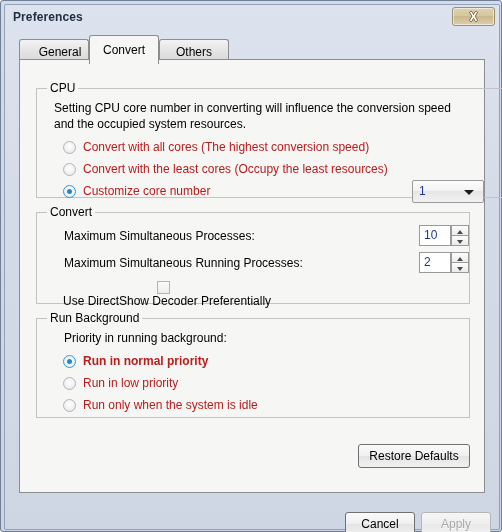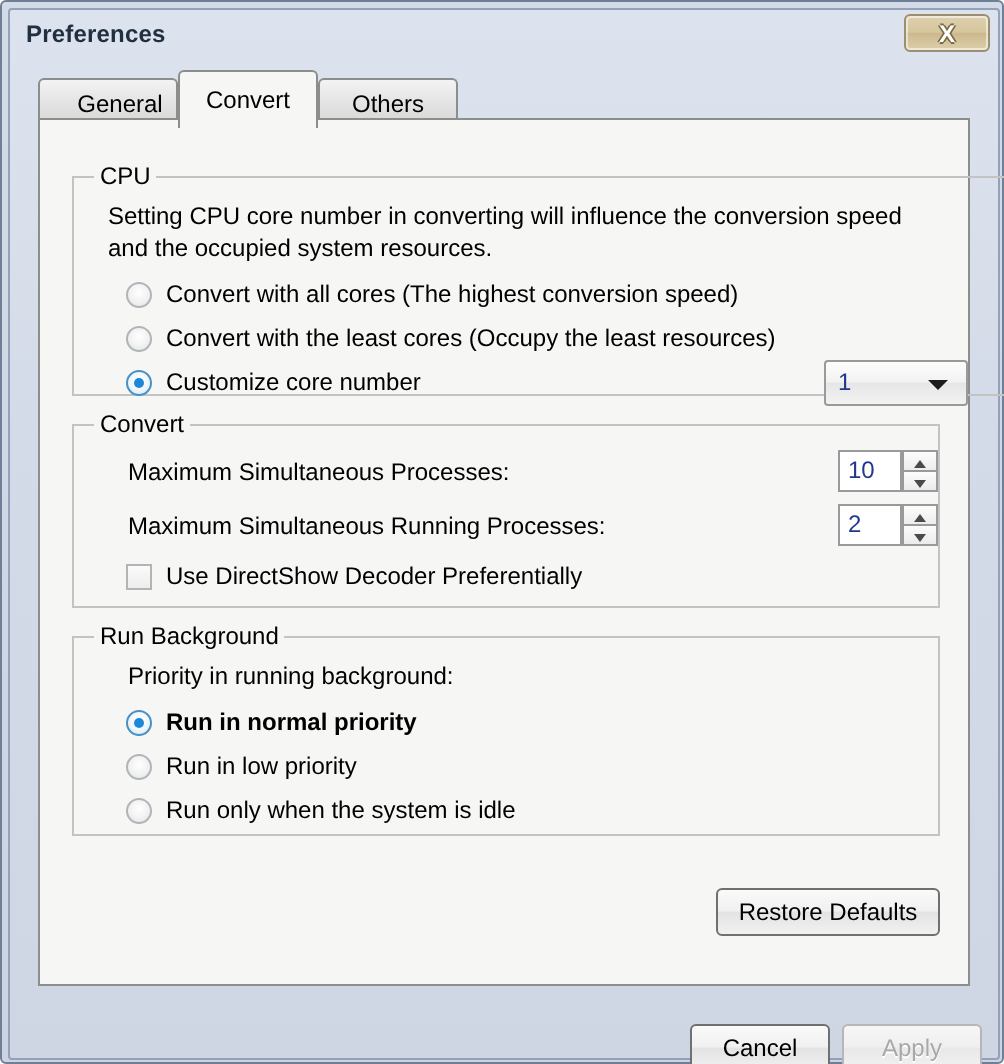--- a/index.html
+++ b/index.html
@@ -142,21 +142,21 @@
     color: #000;
     line-height: 16px;
   }
 
   
   .radio-row {
     position: absolute;
     display: flex;
     align-items: center;
     font-size: 12px;
-    color: #000000;
+    color: #b91c1c;
     cursor: pointer;
   }
   .radio {
     width: 13px; height: 13px;
     box-sizing: border-box;
     border-radius: 50%;
     border: 1px solid #b0b5ba;
     background: radial-gradient(circle at 50% 40%, #ffffff 0%, #f0f0f0 60%, #dedede 100%);
     margin-right: 7px;
     flex: 0 0 auto;
@@ -362,21 +362,21 @@
 
           <div class="label-txt" style="left:27px; top:43px;">Maximum Simultaneous Running Processes:</div>
           <div class="spinner" style="left:382px; top:39px;">
             <div class="spin-field">2</div>
             <div class="spin-btns">
               <div class="spin-up"></div>
               <div class="spin-dn"></div>
             </div>
           </div>
 
-          <div class="check-row" style="left:26px; top:68px;">
+          <div class="check-row" style="left:26px; top:68px;flex-direction:column;">
             <span class="checkbox"></span>
             <span>Use DirectShow Decoder Preferentially</span>
           </div>
         </div>
 
         <div class="group grp-runbg">
           <div class="group-title">Run Background</div>
 
           <div class="label-txt" style="left:27px; top:12px;">Priority in running background:</div>
 

